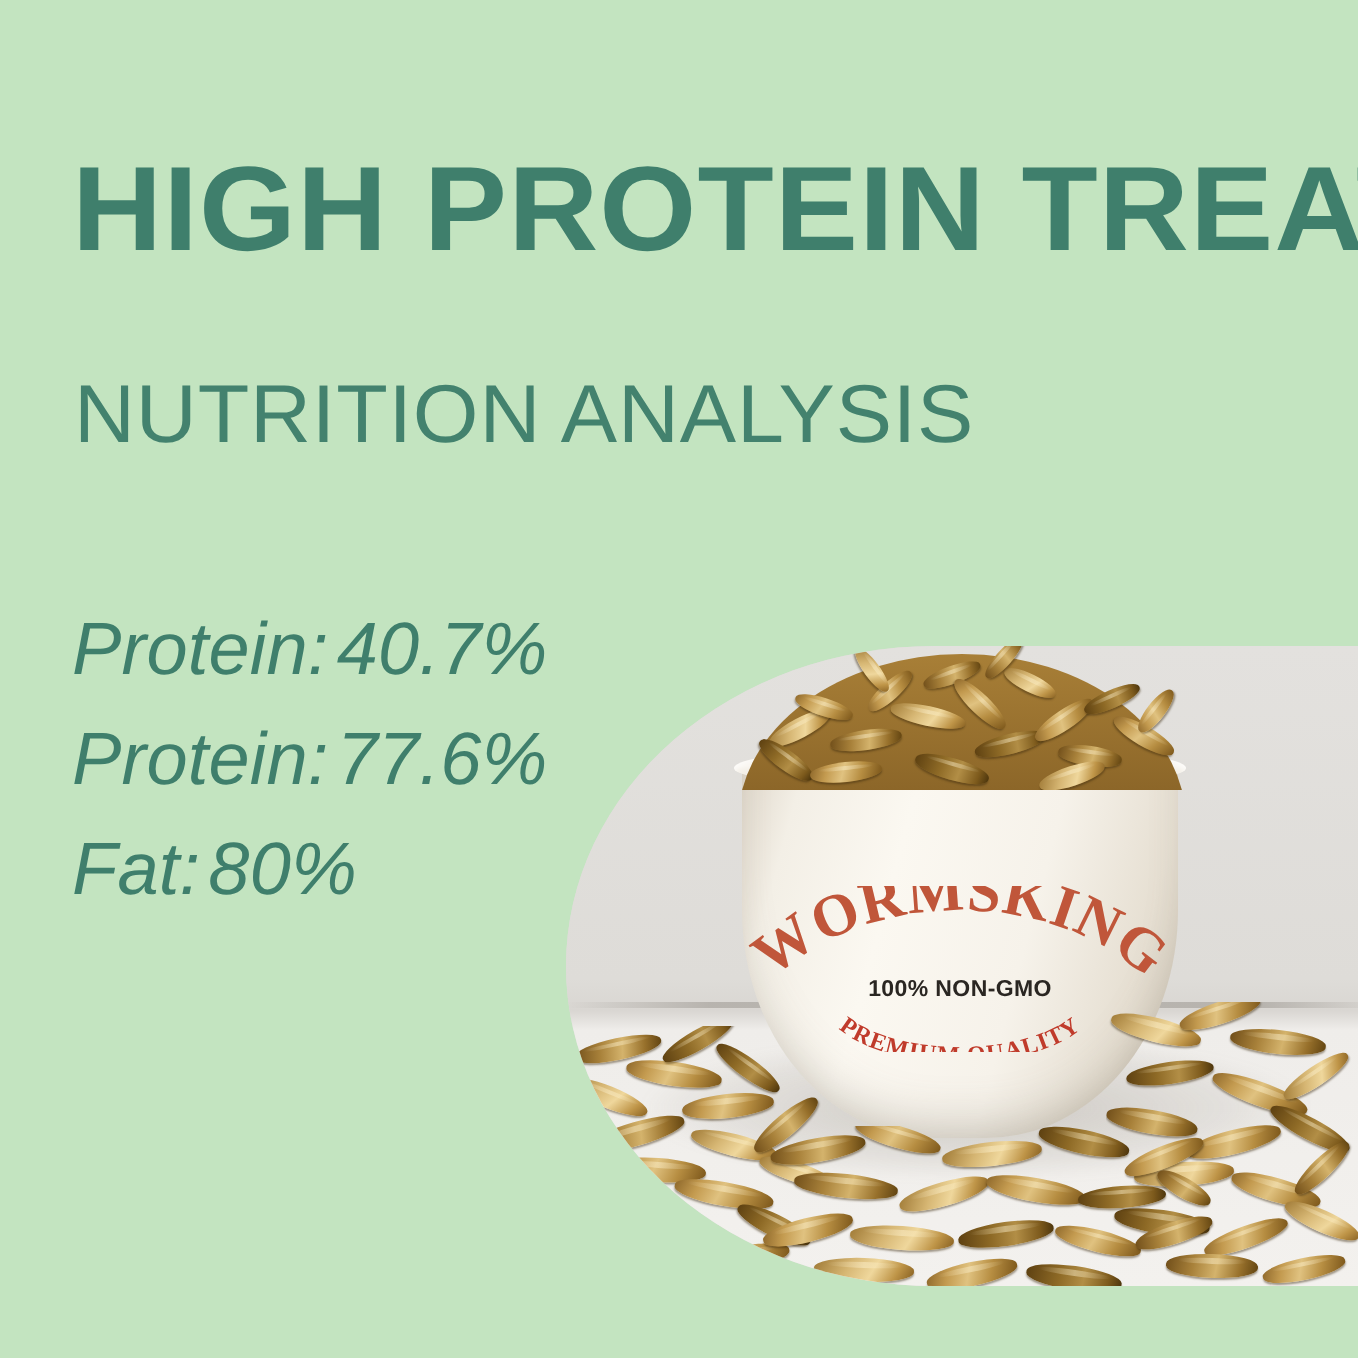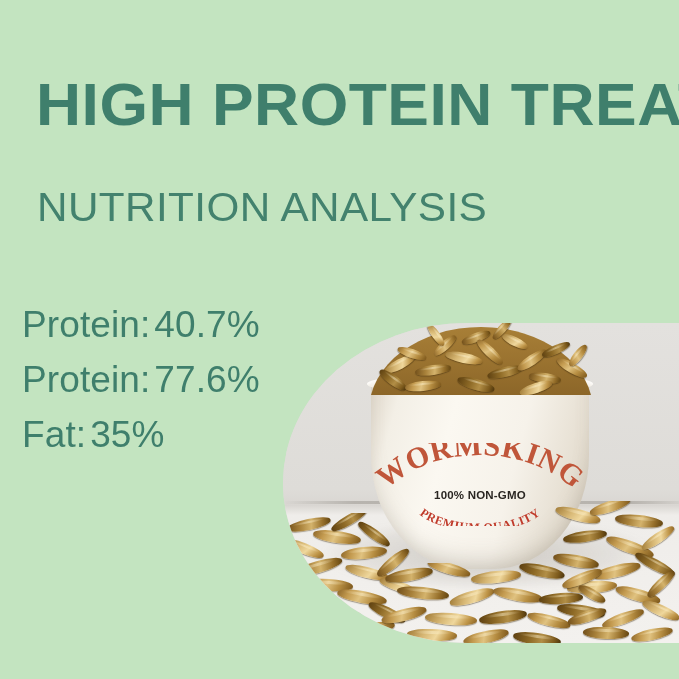--- a/index.html
+++ b/index.html
@@ -43,23 +43,24 @@
     line-height: 46px;
     letter-spacing: 0.4px;
     color: #43826e;
     transform: scaleX(1.03);
     transform-origin: left top;
     white-space: nowrap;
   }
 
   #facts {
     position: absolute;
-    left: 22px;
+    left: 36px;
     top: 297px;
     width: 300px;
+    font-style: italic;
   }
   .fact-row {
     font-family: "Liberation Sans", sans-serif;
     font-weight: 400;
     font-size: 37px;
     line-height: 55px;
     color: #3f7f6c;
     white-space: nowrap;
     letter-spacing: 0.1px;
   }
@@ -225,21 +226,21 @@
   <div id="subhead">NUTRITION ANALYSIS</div>
 
   <div id="facts">
     <div class="fact-row">
       <span class="fact-label">Protein:</span><span class="fact-value">40.7%</span>
     </div>
     <div class="fact-row">
       <span class="fact-label">Protein:</span><span class="fact-value">77.6%</span>
     </div>
     <div class="fact-row">
-      <span class="fact-label">Fat:</span><span class="fact-value">35%</span>
+      <span class="fact-label">Fat:</span><span class="fact-value">80%</span>
     </div>
   </div>
 
   <div id="photo">
     <div id="photo-inner"></div>
     <div id="wall-edge"></div>
     <div id="floor-shadow"></div>
 
     <div id="heap">
       <div id="heap-base"></div>

